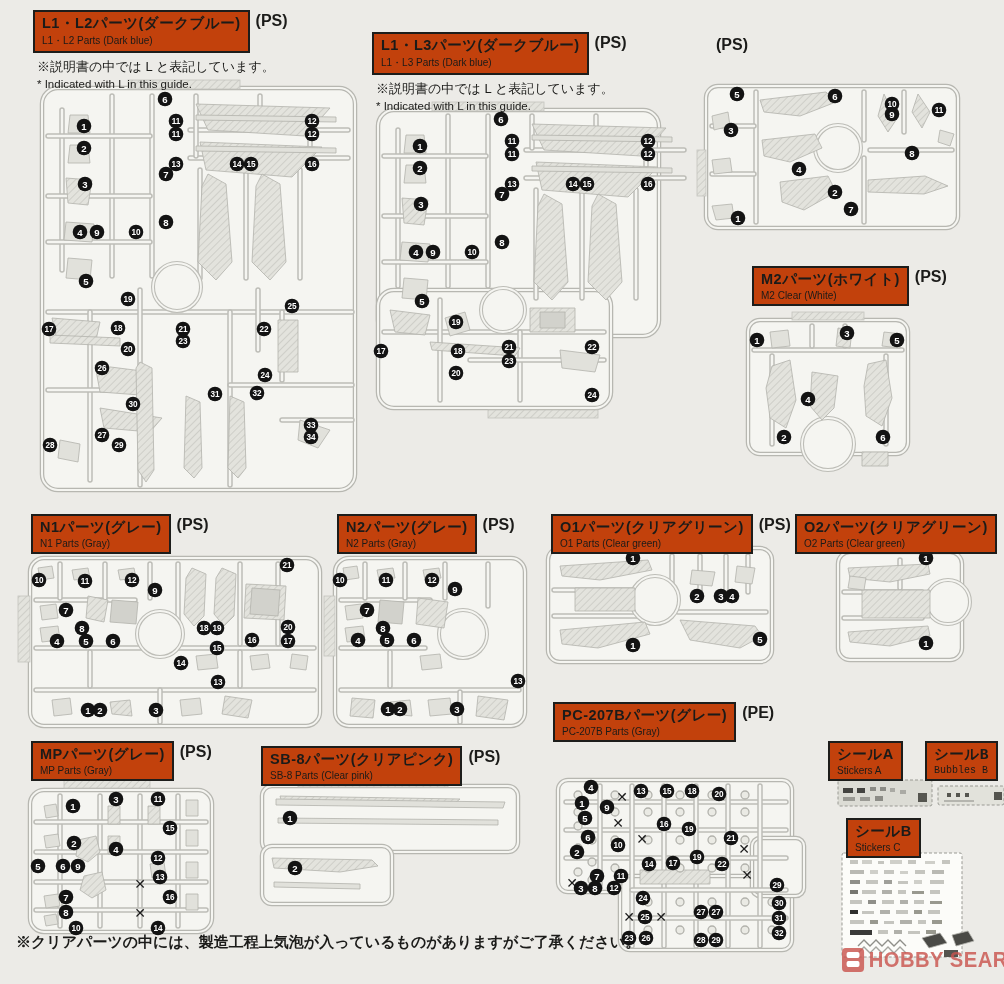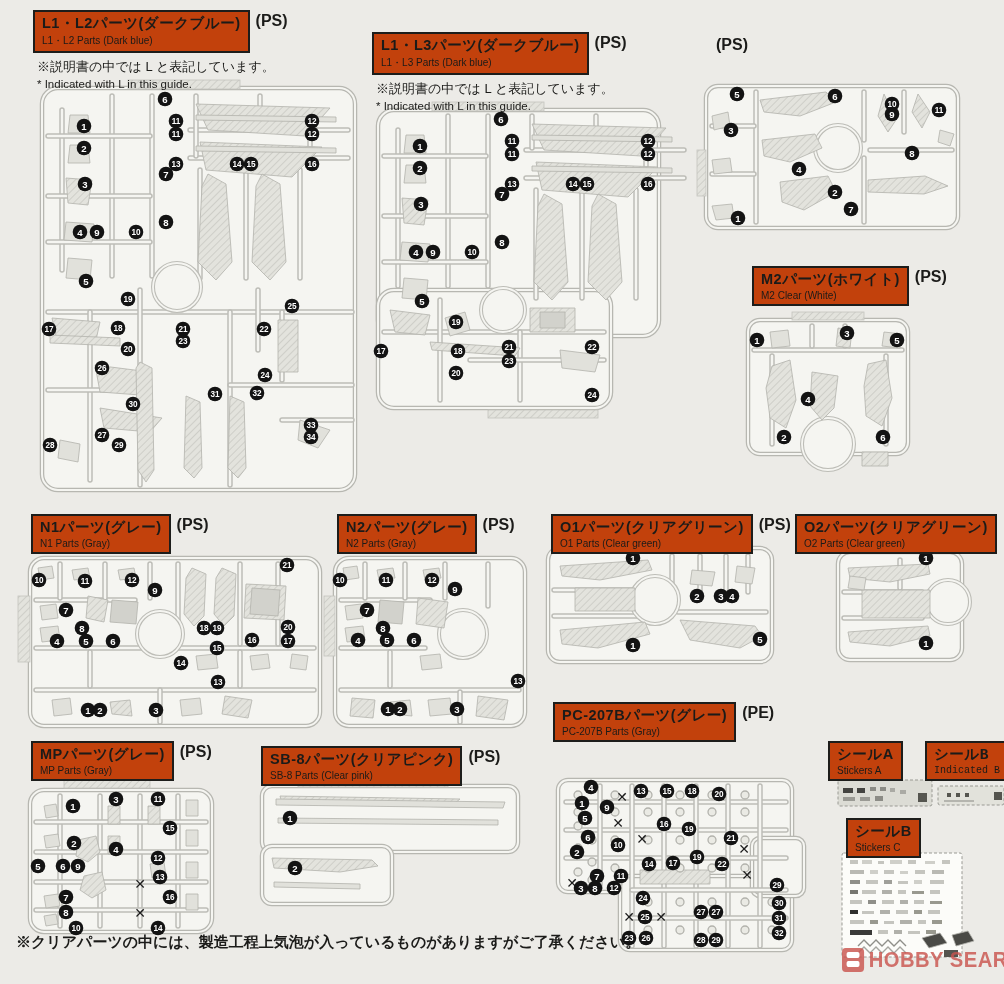--- a/index.html
+++ b/index.html
@@ -1019,21 +1019,21 @@
           <div class="lbox">
             <div class="jt">シールA</div>
             <div class="et">Stickers A</div>
           </div>
         </div>
       </div>
       <div class="panel" style="left: 925px; top: 741px; font-family: Liberation Mono, monospace;">
         <div class="lrow">
           <div class="lbox">
             <div class="jt">シールB</div>
-            <div class="et">Indicated B</div>
+            <div class="et">Bubbles B</div>
           </div>
         </div>
       </div>
       <div class="panel" style="left: 846px; top: 818px;">
         <div class="lrow">
           <div class="lbox">
             <div class="jt">シールB</div>
             <div class="et">Stickers C</div>
           </div>
         </div>

